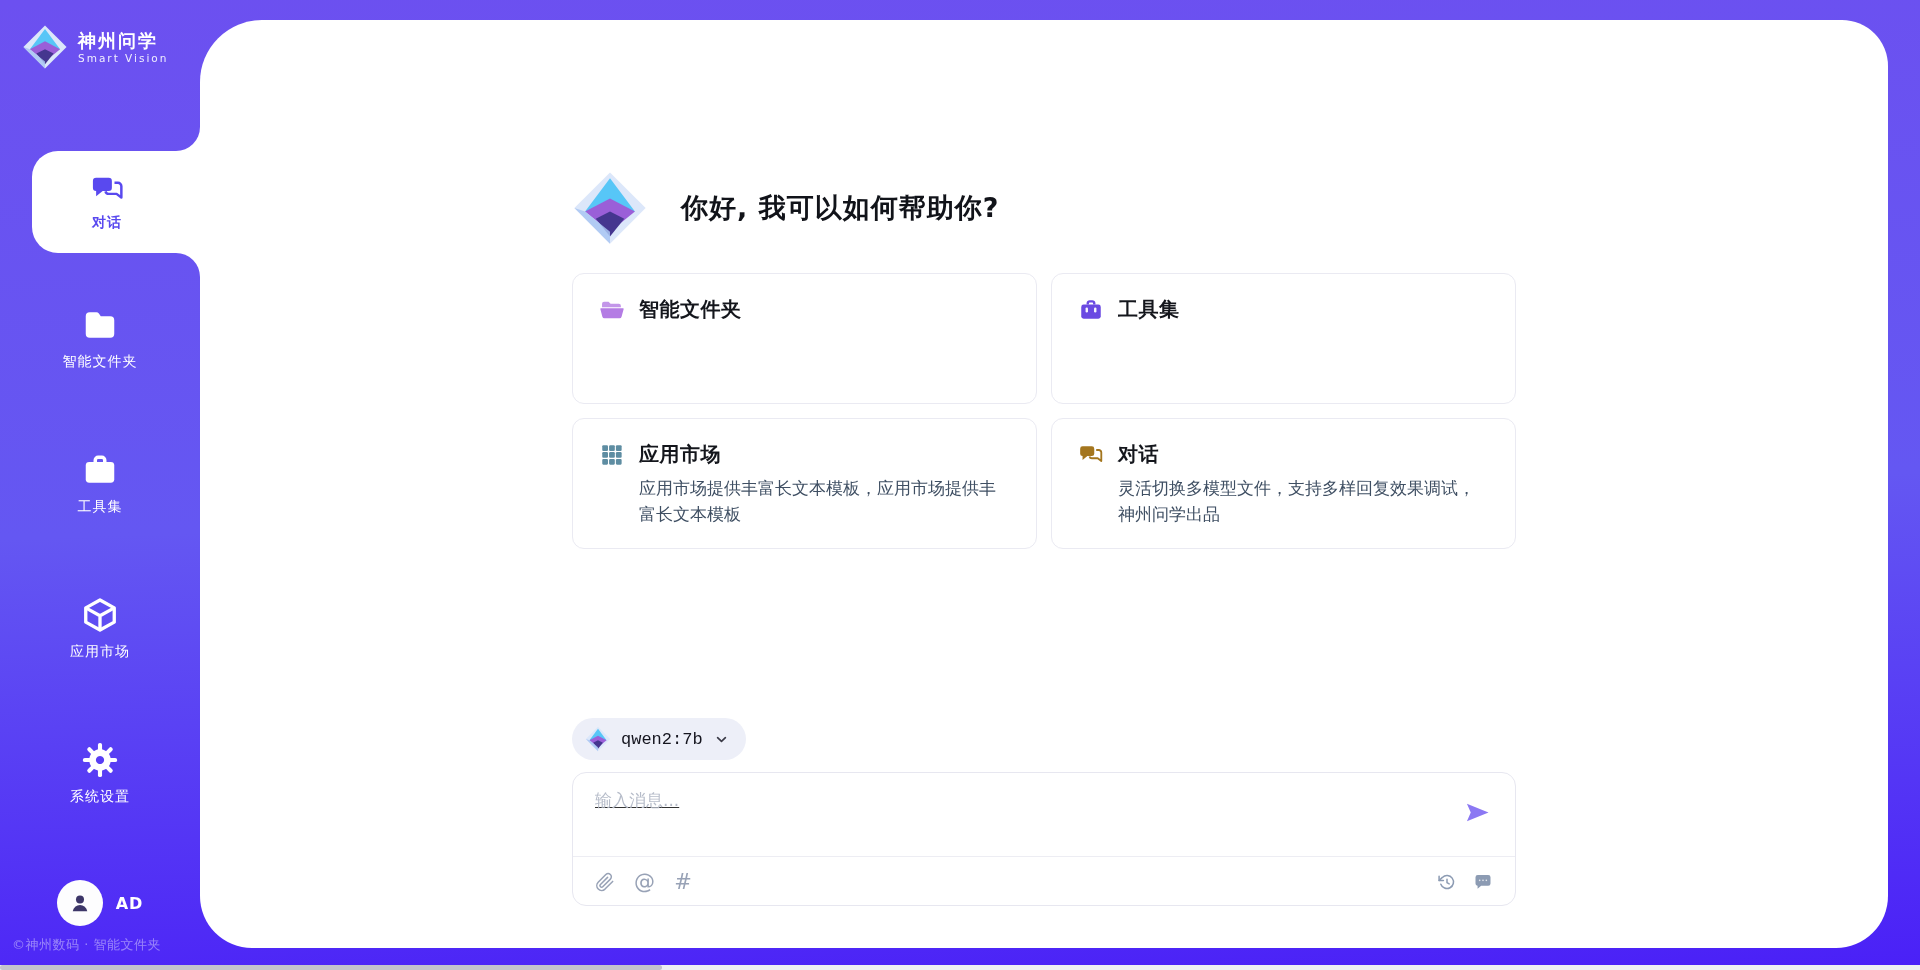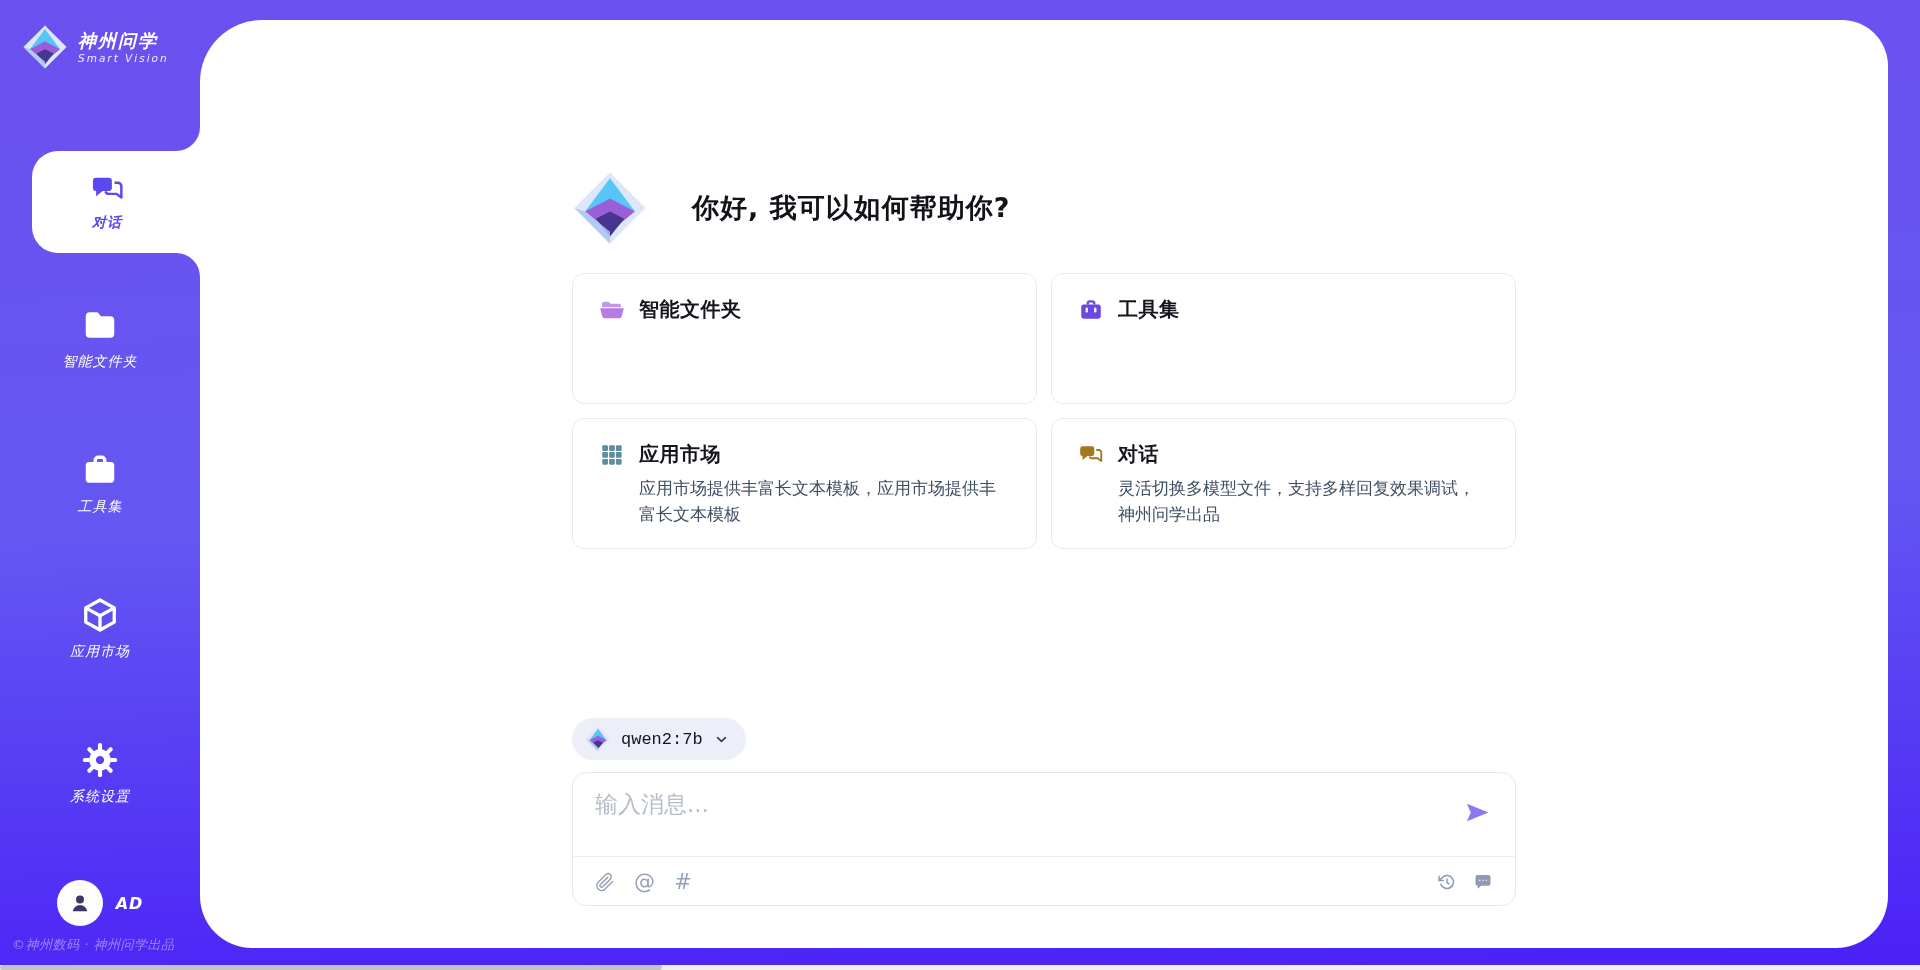--- a/index.html
+++ b/index.html
@@ -11,21 +11,21 @@
   }
   .ic svg { display:block; width:100%; height:100%; }
 
   
   .panel {
     position:absolute; left:200px; top:20px; width:1688px; height:928px;
     background:#ffffff; border-radius:62px 46px 52px 52px;
   }
 
   
-  .sidebar { position:absolute; left:0; top:0; width:200px; height:100%;font-style:italic; }
+  .sidebar { position:absolute; left:0; top:0; width:200px; height:100%; }
   .brand { position:absolute; top:24px; left:22px; display:flex; align-items:center; gap:10px; }
   .brand-gem { width:46px; height:46px; }
   .brand-name { color:#fff; font-size:18px; font-weight:700; letter-spacing:2px; line-height:1.25; }
   .brand-sub { color:#f0eefe; font-size:10.5px; letter-spacing:2px; }
 
   .nav-item {
     position:absolute; left:0; width:200px;
     display:flex; flex-direction:column; align-items:center; gap:9px;
     color:#ffffff; cursor:pointer;
   }
@@ -57,21 +57,21 @@
   .avatar { width:46px; height:46px; border-radius:50%; background:#fdfdfe; display:flex; align-items:center; justify-content:center; }
   .avatar .ic { width:26px; height:26px; color:#3d3668; }
   .user-name { color:#fff; font-size:16px; font-weight:600; letter-spacing:1px; }
   .side-footer {
     position:absolute; bottom:16px; left:12px; width:188px;
     color:rgba(255,255,255,0.42); font-size:13px; letter-spacing:.5px; white-space:nowrap;
   }
 
   
   .content { position:relative; width:944px; margin:0 auto; height:100%; }
-  .greeting-row { position:absolute; top:150px; left:0; display:flex; align-items:center; gap:44px;text-align:right; }
+  .greeting-row { position:absolute; top:150px; left:0; display:flex; align-items:center; gap:33px;text-align:right; }
   .greet-gem { width:76px; height:76px; }
   .greeting { font-size:27px; font-weight:700; color:#111319; letter-spacing:1px; }
 
   .cards { position:absolute; top:253px; left:0; width:944px; display:grid; grid-template-columns:1fr 1fr; gap:14px; }
   .card {
     height:131px; background:#fff; border:1px solid #eaeaf2; border-radius:12px;
     padding:22px 26px; cursor:pointer;
   }
   .card-head { display:flex; align-items:center; gap:14px; }
   .card-ic { width:26px; height:26px; }
@@ -88,21 +88,21 @@
   .chev { width:17px; height:17px; color:#3a3a46; }
 
   .composer {
     position:absolute; top:752px; left:0; width:944px; height:134px;
     background:#fff; border:1px solid #e7e7f0; border-radius:14px;
   }
   .composer textarea {
     position:absolute; top:16px; left:22px; width:800px; height:58px;
     border:none; outline:none; resize:none; background:transparent;
     font-family:"DejaVu Sans","Liberation Sans",sans-serif;
-    font-size:23px; color:#333;
+    font-size:17px; color:#333;text-decoration:underline;
   }
   .composer textarea::placeholder { color:#b6bcc9; }
   .send-btn {
     position:absolute; right:24px; top:26px; width:27px; height:27px;
     border:none; background:transparent; color:#8b78f3; cursor:pointer; padding:0;
   }
   .composer-divider { position:absolute; top:83px; left:0; width:100%; border-top:1px solid #ededf3; }
   .composer-toolbar {
     position:absolute; top:84px; left:22px; right:22px; height:49px;
     display:flex; align-items:center; gap:19px; color:#98a2b6;
@@ -338,18 +338,18 @@
     <span class="avatar">
       <span class="ic">
           <svg viewBox="0 0 24 24" fill="currentColor">
             <circle cx="12" cy="8.8" r="3.7"></circle>
             <path d="M5.3 19.5a6.8 6.8 0 0 1 13.4 0z"></path>
           </svg>
         </span>
     </span>
     <span class="user-name">AD</span>
   </div>
-  <div class="side-footer">©神州数码 · 神州问学出品</div>
+  <div class="side-footer">©神州数码 · 智能文件夹</div>
 </div>
 
 <div class="hscroll">
   <div class="hscroll-thumb"></div>
 </div>
 
 </body></html>

